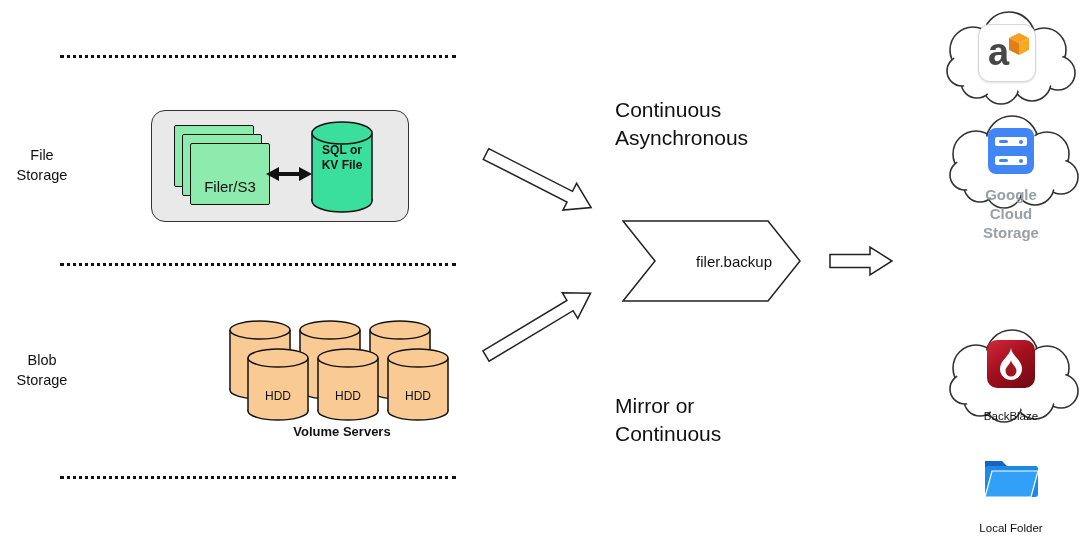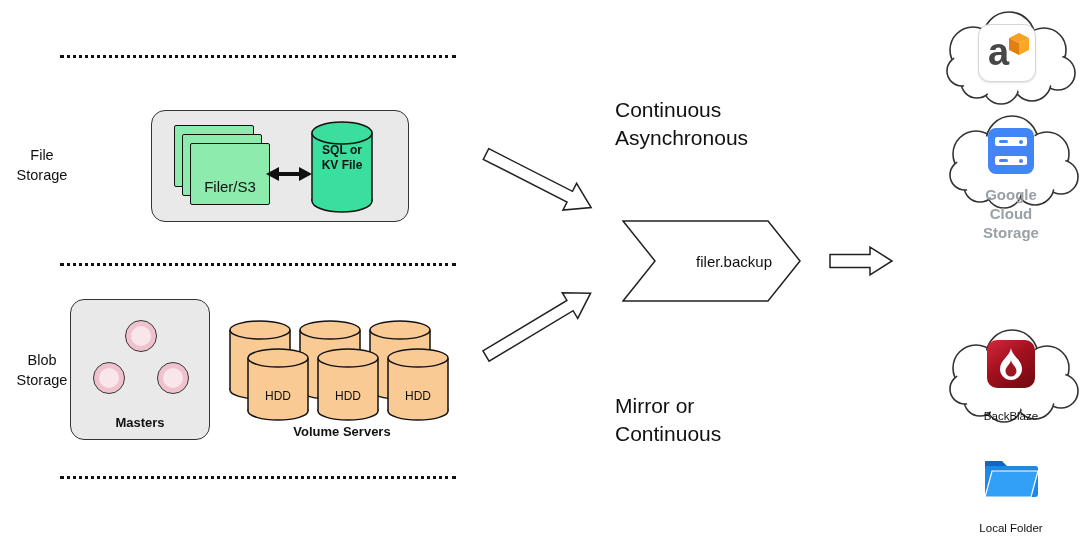--- a/index.html
+++ b/index.html
@@ -91,26 +91,20 @@
     <svg class="abs" style="left:158px;top:9px" width="64" height="94">
       <ellipse cx="32" cy="81" rx="30" ry="11" class="cyl-g"></ellipse>
       <rect x="2" y="13" width="60" height="68" fill="#3ADF9E"></rect>
       <line x1="2" y1="13" x2="2" y2="81" class="st"></line>
       <line x1="62" y1="13" x2="62" y2="81" class="st"></line>
       <ellipse cx="32" cy="13" rx="30" ry="11" class="cyl-g"></ellipse>
     </svg>
     <div class="cyl-text" style="left:166px;top:32px;width:48px">SQL or KV File</div>
   </div>
 
-  <div class="group-box" style="left:70px;top:299px;width:140px;height:141px">
-    <div class="pink-circle" style="left:54px;top:20px"></div>
-    <div class="pink-circle" style="left:22px;top:62px"></div>
-    <div class="pink-circle" style="left:86px;top:62px"></div>
-    <div class="box-caption">Masters</div>
-  </div>
 
   <svg class="abs" style="left:228px;top:318px" width="228" height="106">
 
     <g>
       <ellipse cx="32" cy="72" rx="30" ry="9" class="cyl-o"></ellipse>
         <rect x="2" y="12" width="60" height="60" class="cyl-f"></rect>
       <line x1="2" y1="12" x2="2" y2="72" class="st"></line>
         <line x1="62" y1="12" x2="62" y2="72" class="st"></line>
       <ellipse cx="32" cy="12" rx="30" ry="9" class="cyl-o"></ellipse>
     </g>

